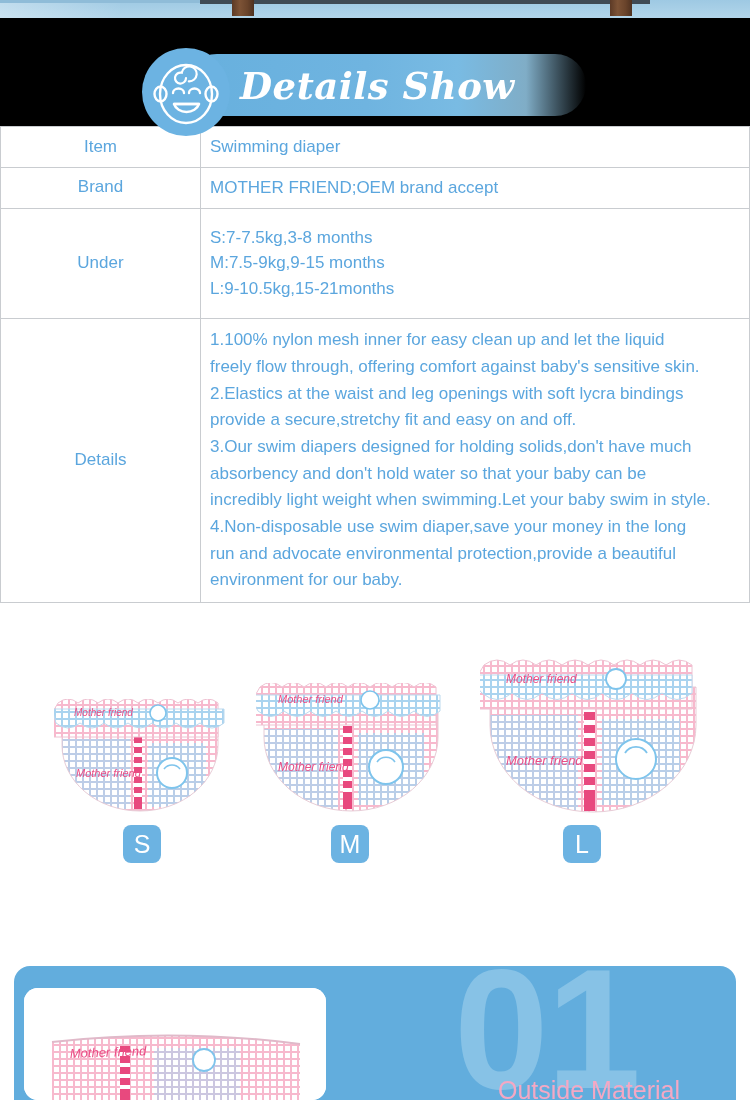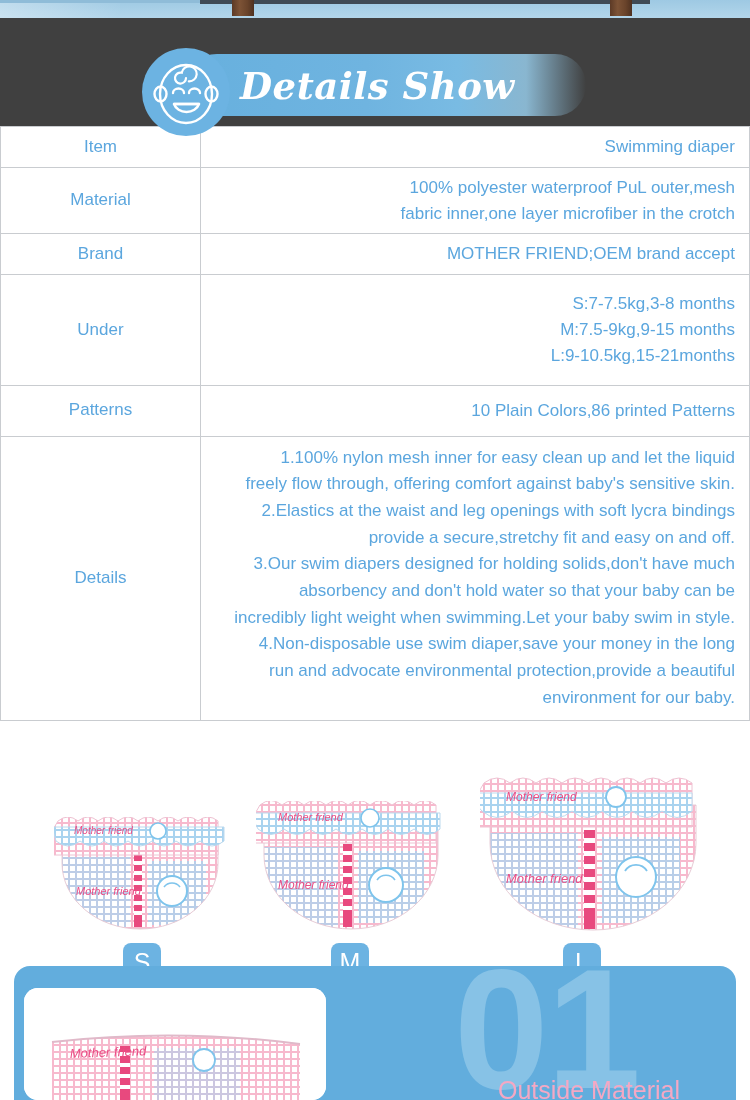--- a/index.html
+++ b/index.html
@@ -52,21 +52,21 @@
     position: absolute;
     left: 0; top: 0;
     width: 120px; height: 18px;
     background: linear-gradient(120deg, rgba(255,255,255,.35), rgba(255,255,255,0));
   }
 
   
   .header {
     position: relative;
     height: 108px;
-    background: #404040;
+    background: #000000;
   }
   .banner-pill {
     position: absolute;
     left: 186px;
     top: 36px;
     width: 400px;
     height: 62px;
     border-radius: 31px;
     background: linear-gradient(90deg,
         #67b0de 0%,
@@ -113,21 +113,20 @@
   }
   .spec-table td.label {
     width: 191px;
     text-align: center;
     padding: 6px 4px;
     line-height: 1.45;
   }
   .spec-table td.value {
     padding: 7px 14px 7px 9px;
     line-height: 1.52;
-    text-align: right;
   }
   .spec-table tr:first-child td { border-top: 1px solid #c9ccd0; }
   .spec-table td.value .line { display: block; white-space: nowrap; }
   .spec-table td.value.feature { line-height: 1.57; padding-top: 8px; padding-bottom: 8px; }
   .spec-table td.value.feature .line { white-space: nowrap; }
 
   
   .gallery {
     position: relative;
     width: 750px;
@@ -234,44 +233,31 @@
 
 <table class="spec-table">
   <tbody>
     <tr>
       <td class="label">Item</td>
       <td class="value">
         <span class="line">Swimming diaper</span>
       </td>
     </tr>
     <tr>
-      <td class="label">Material</td>
-      <td class="value">
-        <span class="line">100% polyester waterproof PuL outer,mesh</span>
-        <span class="line">fabric inner,one layer microfiber in the crotch</span>
-      </td>
-    </tr>
-    <tr>
       <td class="label">Brand</td>
       <td class="value">
         <span class="line">MOTHER FRIEND;OEM brand accept</span>
       </td>
     </tr>
     <tr>
       <td class="label">Under</td>
       <td class="value" style="padding-top:16px;padding-bottom:16px">
         <span class="line">S:7-7.5kg,3-8 months</span>
         <span class="line">M:7.5-9kg,9-15 months</span>
         <span class="line">L:9-10.5kg,15-21months</span>
-      </td>
-    </tr>
-    <tr>
-      <td class="label">Patterns</td>
-      <td class="value" style="padding-top:12px;padding-bottom:12px">
-        <span class="line">10 Plain Colors,86 printed Patterns</span>
       </td>
     </tr>
     <tr>
       <td class="label">Details</td>
       <td class="value feature">
         <span class="line">1.100% nylon mesh inner for easy clean up and let the liquid</span>
         <span class="line">freely flow through, offering comfort against baby's sensitive skin.</span>
         <span class="line">2.Elastics at the waist and leg openings with soft lycra bindings</span>
         <span class="line">provide a secure,stretchy fit and easy on and off.</span>
         <span class="line">3.Our swim diapers designed for holding solids,don't have much</span>

